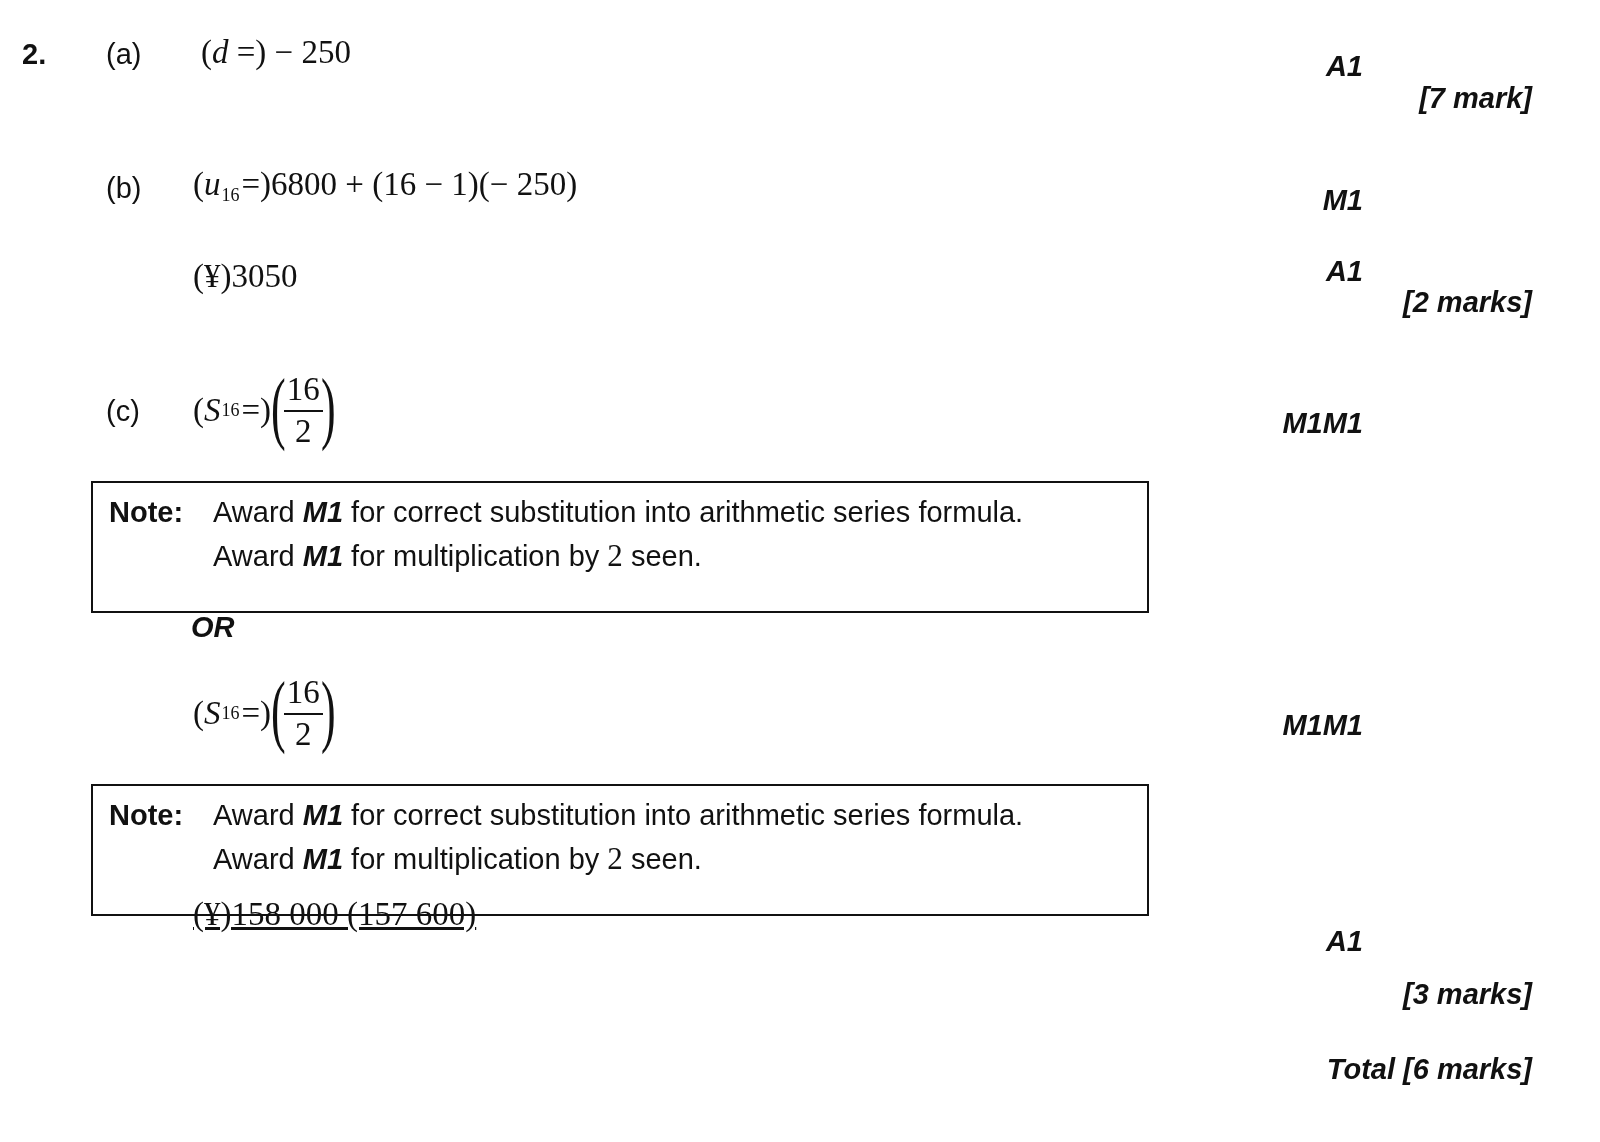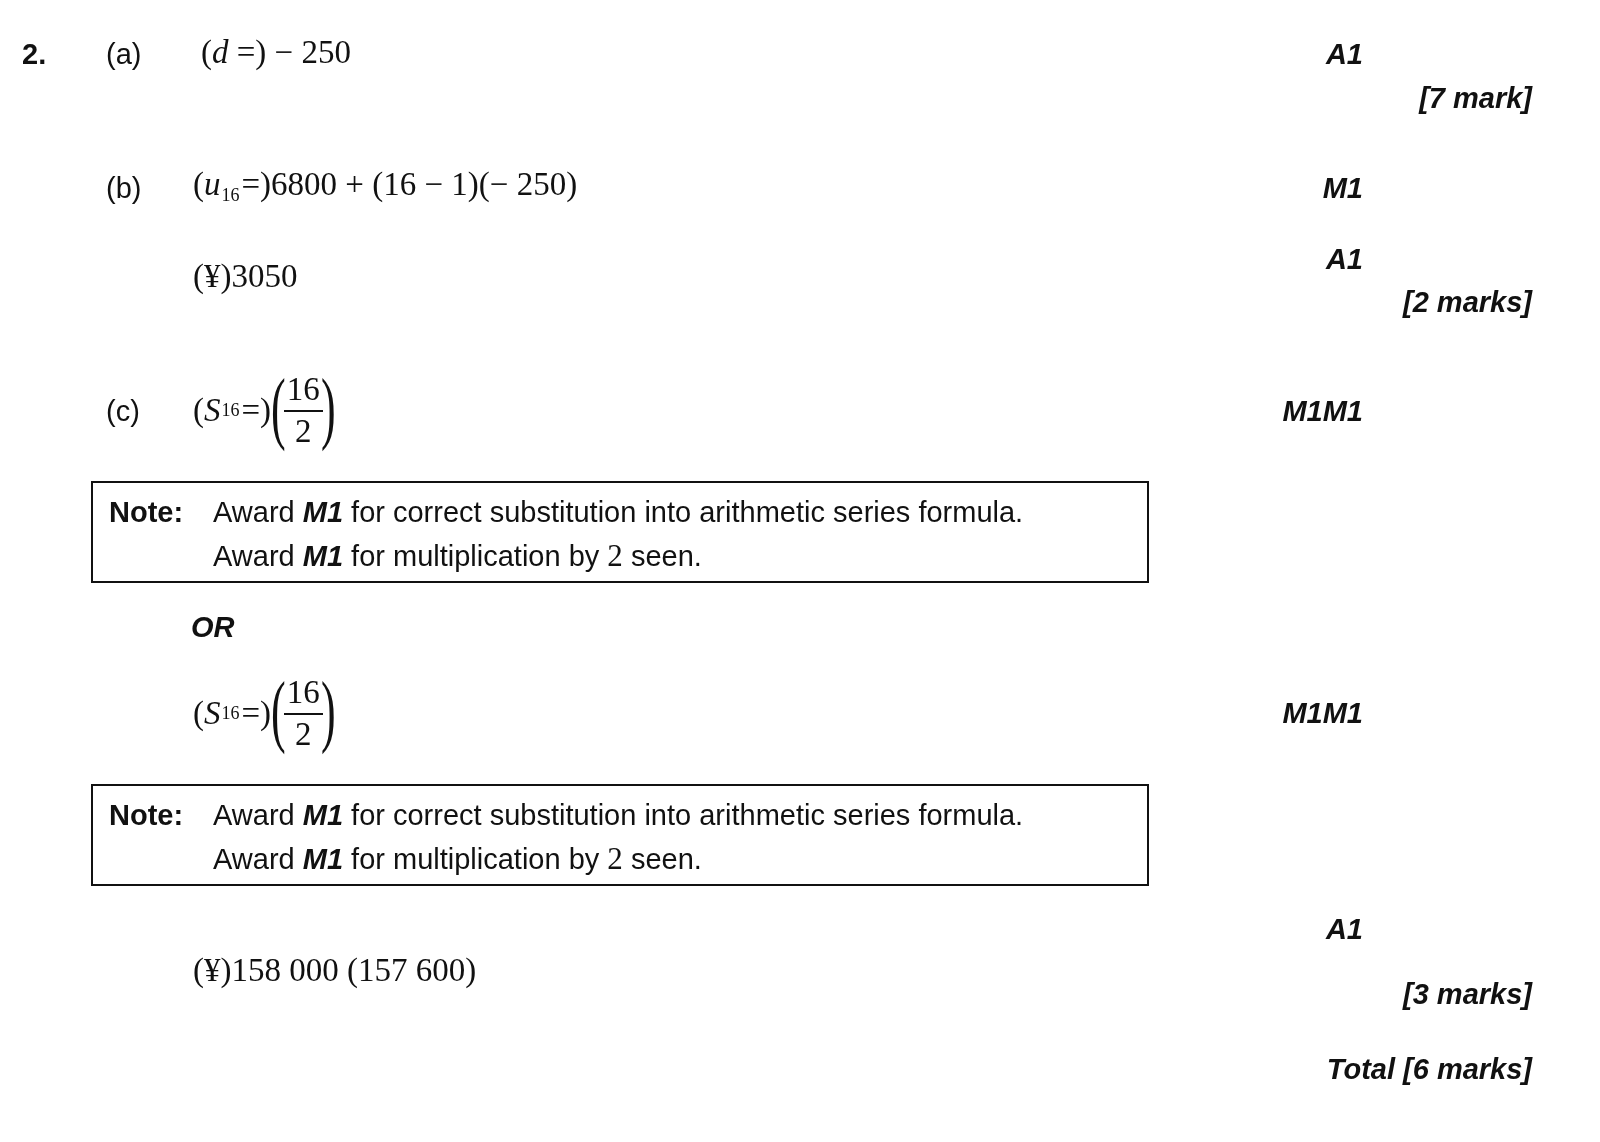--- a/index.html
+++ b/index.html
@@ -19,21 +19,21 @@
     .sans { font-family: "Liberation Sans", sans-serif; font-size: 29px; }
     .bold { font-weight: bold; }
     .ital { font-style: italic; }
     .serif { font-family: "Liberation Serif", serif; font-size: 33px; }
     .mark {
       font-family: "Liberation Sans", sans-serif;
       font-size: 29px;
       font-weight: bold;
       font-style: italic;
     }
-    .mark-code { right: 237px; text-align: right; }
+    .mark-code { right: 237px; text-align: right; margin-top: 12px; }
     .mark-total { right: 68px; text-align: right; }
     sub.s {
       font-size: 18px;
       vertical-align: -6px;
       font-style: normal;
       margin-left: 1px;
       margin-right: 2px;
     }
     .vi { font-style: italic; }
 
@@ -61,21 +61,21 @@
       line-height: 1;
       font-size: 33px;
     }
     .frac .num { padding: 0 3px 4px 3px; border-bottom: 2px solid #111; }
     .frac .den { padding-top: 3px; }
 
     .note-box {
       position: absolute;
       left: 91px;
       width: 1058px;
-      height: 102px;
+      height: 132px;
       border: 2px solid #111;
       box-sizing: border-box;
     }
     .note-label {
       position: absolute;
       left: 16px;
       top: 13px;
       font-size: 29px;
       font-weight: bold;
     }
@@ -149,17 +149,17 @@
   </span>
 </div>
 <div class="abs mark mark-code" style="top:697px;">M1M1</div>
 
 <div class="note-box" style="top:784px;">
   <span class="note-label">Note:</span>
   <span class="note-line" style="top:13px;"><span>Award </span><span class="m">M1</span><span> for correct substitution into arithmetic series formula.</span></span>
   <span class="note-line" style="top:55px;"><span>Award </span><span class="m">M1</span><span> for multiplication by </span><span class="two">2</span><span> seen.</span></span>
 </div>
 
-<div class="abs serif" style="left:193px; top:952px;">(¥)158 000 (157 600)</div>
+<div class="abs serif" style="left:193px; top:896px;text-decoration:underline;">(¥)158 000 (157 600)</div>
 <div class="abs mark mark-code" style="top:913px;">A1</div>
 <div class="abs mark mark-total" style="top:978px;margin-left:46px;">[3 marks]</div>
 
 <div class="abs mark mark-total" style="top:1053px;">Total [6 marks]</div>
 
 </body></html>

